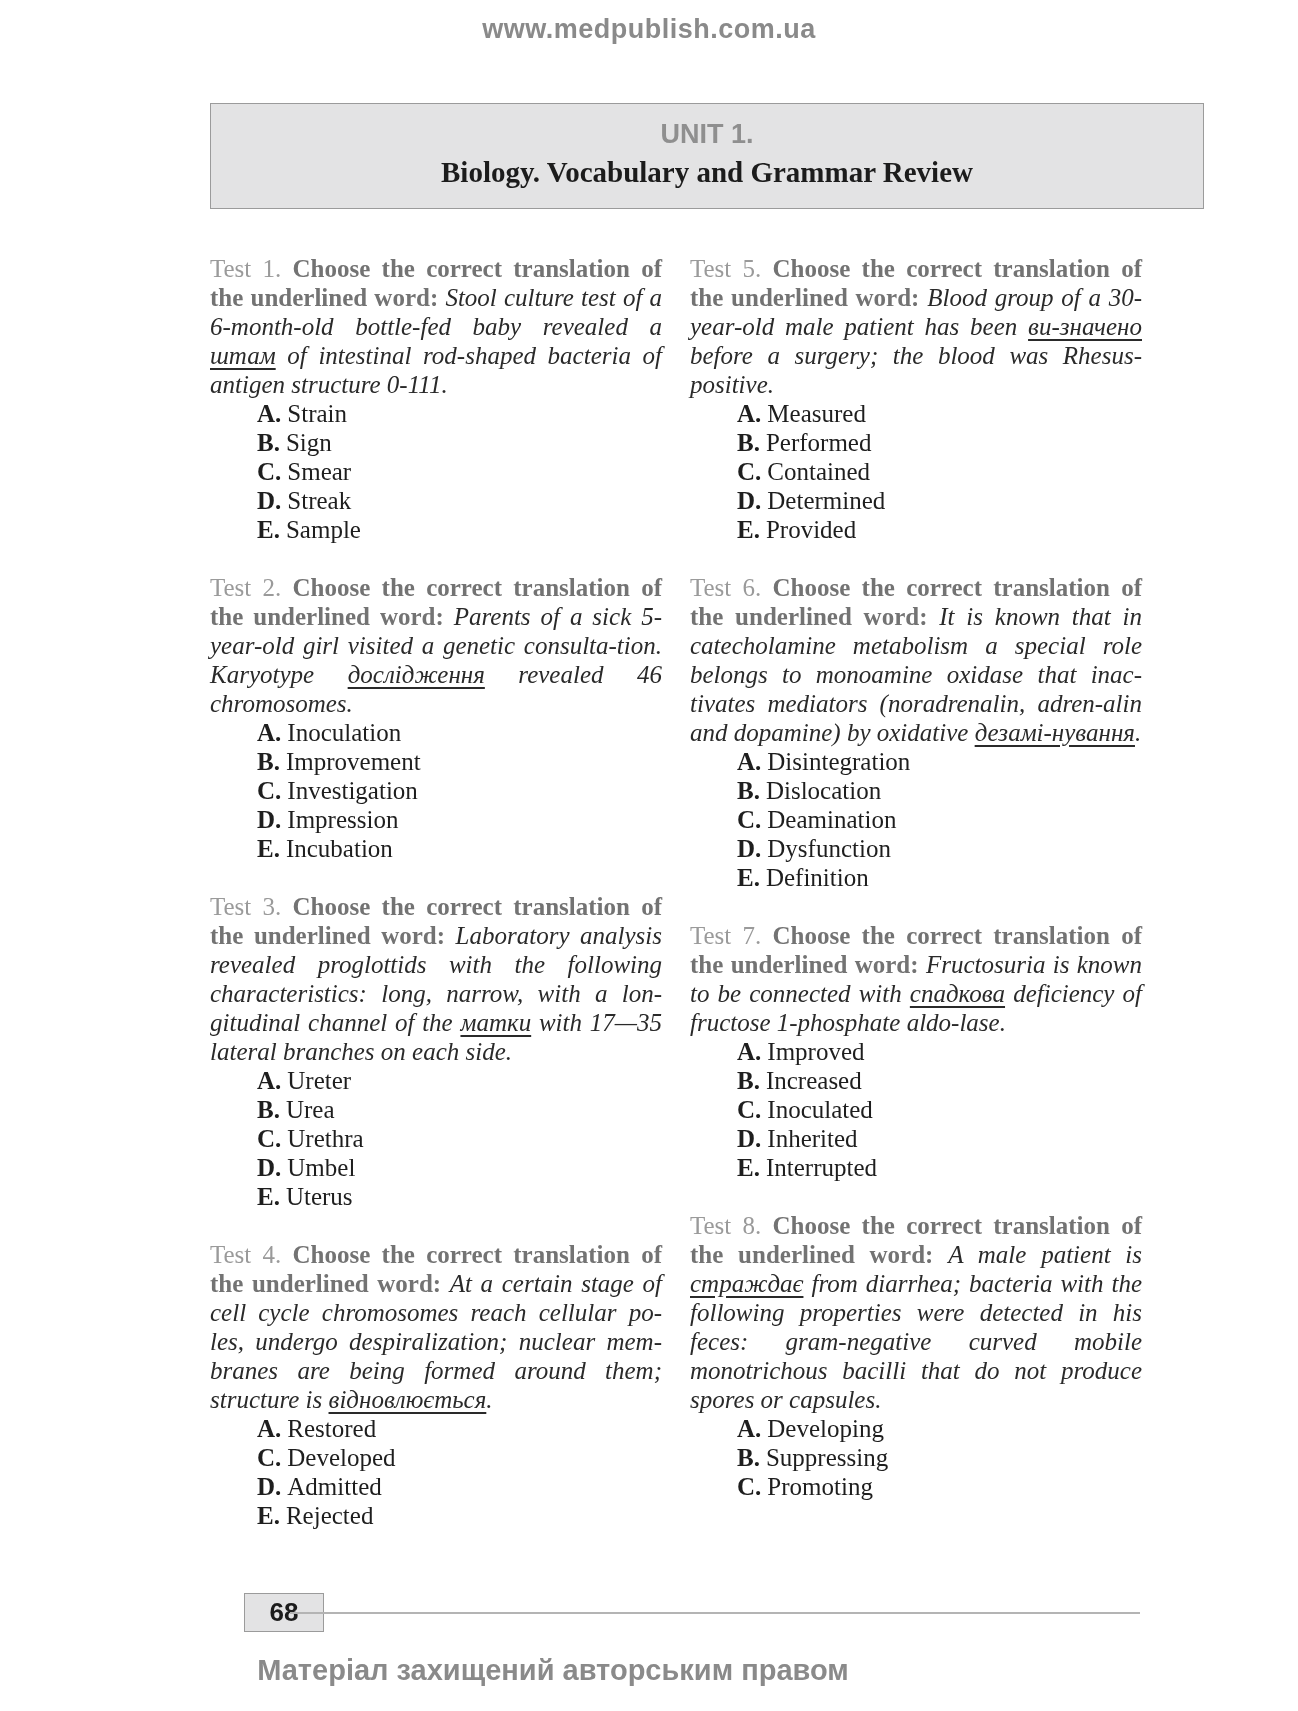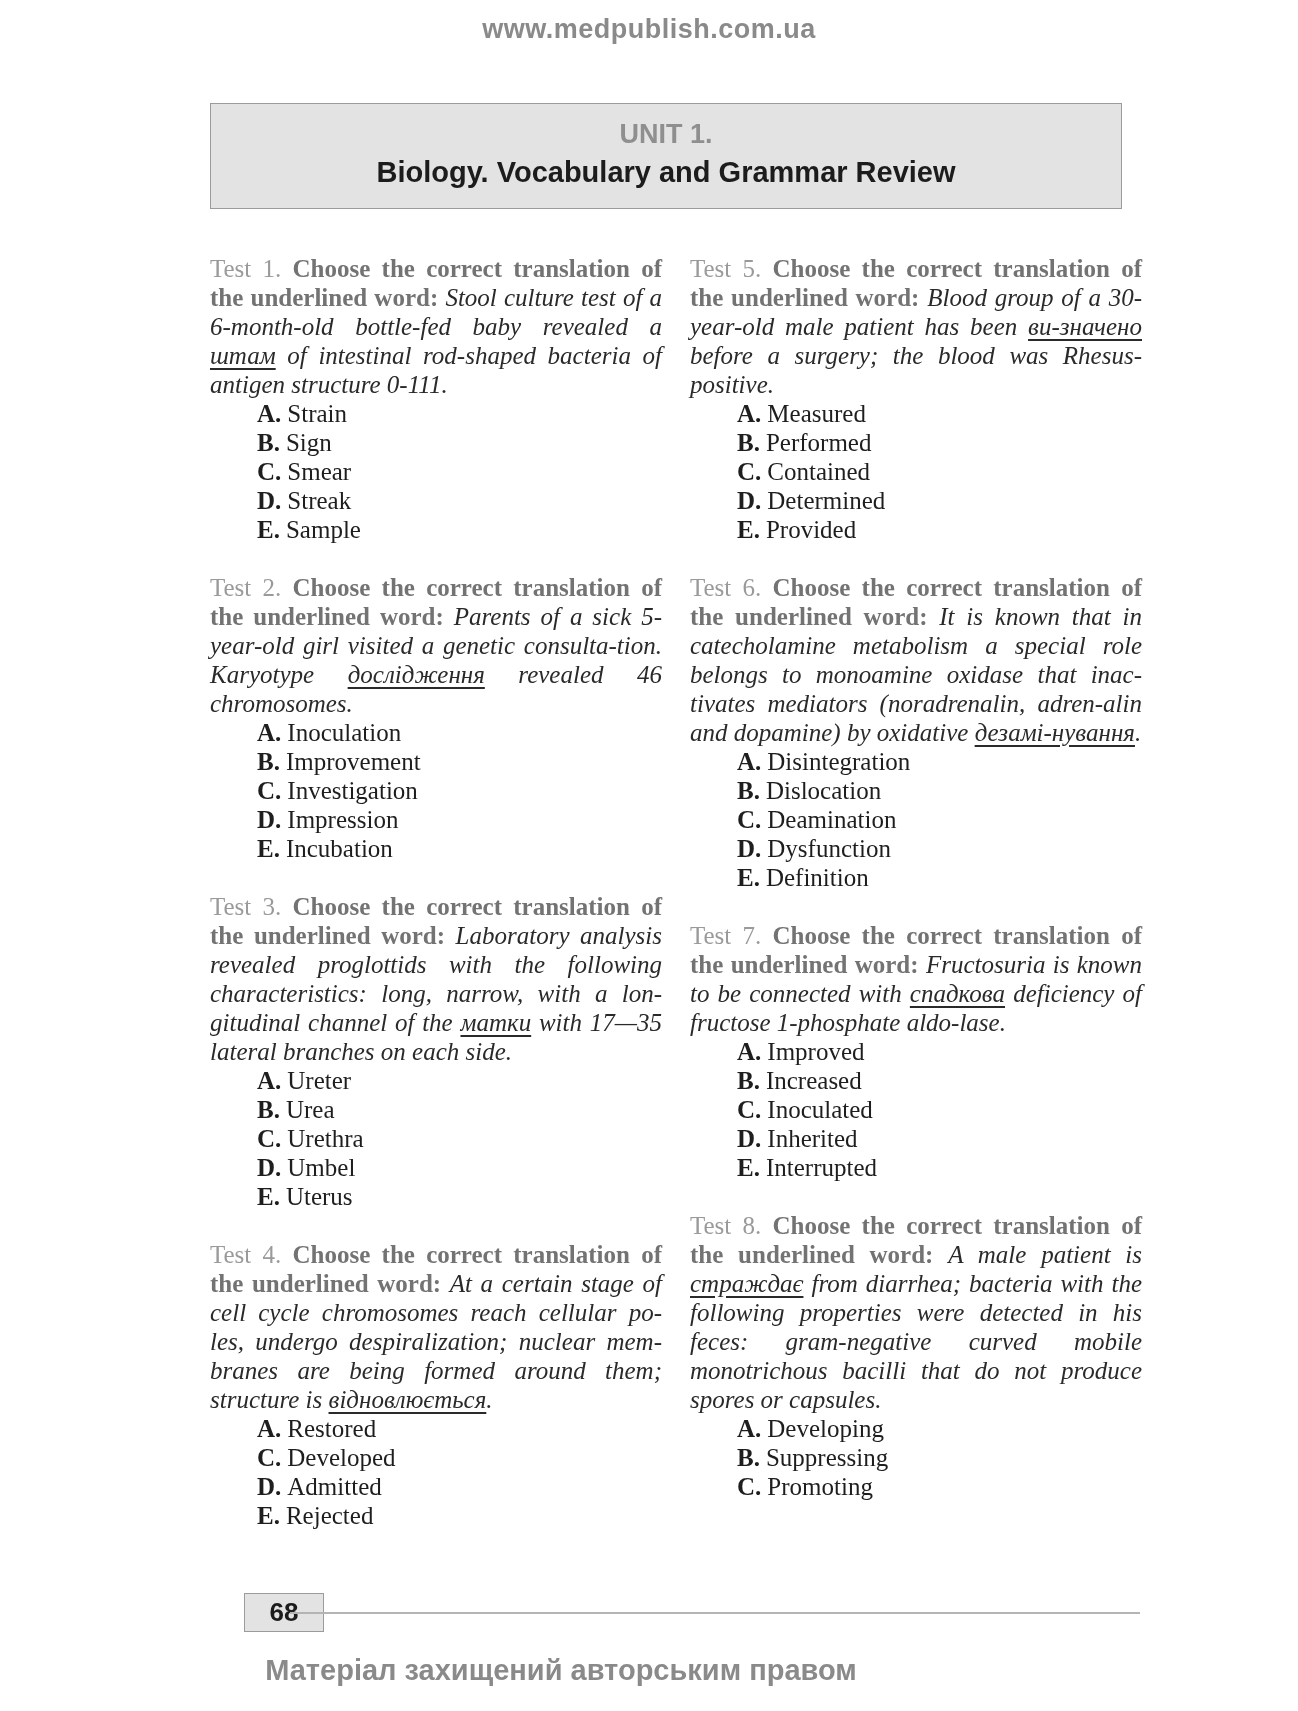--- a/index.html
+++ b/index.html
@@ -7,30 +7,30 @@
       width: 1298px; height: 1711px; background: #ffffff;
       position: relative; overflow: hidden;
       font-family: "Liberation Serif", serif; color: #1e1e1e;
     }
     .site-url {
       position: absolute; top: 14px; left: 0; width: 1298px; text-align: center;
       font-family: "Liberation Sans", sans-serif; font-weight: bold;
       font-size: 27px; color: #8a8a8a; letter-spacing: 0.5px;
     }
     .unit-box {
-      position: absolute; left: 210px; top: 103px; width: 912px; height: 106px;
+      position: absolute; left: 210px; top: 103px; width: 994px; height: 106px;
       background: #e3e3e4; border: 1.5px solid #9b9b9b; box-sizing: border-box;
       text-align: center;
     }
     .unit-number {
       margin-top: 12px; font-family: "Liberation Sans", sans-serif; font-weight: bold;
       font-size: 27px; color: #8f8f8f; line-height: 36px;
     }
     .unit-title {
-      font-family: Liberation Sans, sans-serif; font-weight: bold;
+      font-family: Liberation Serif, serif; font-weight: bold;
       font-size: 29px; color: #1c1c1c; line-height: 40px;
     }
     .column { position: absolute; top: 254px; width: 452px; }
     .col-left { left: 210px; }
     .col-right { left: 690px; }
     .test { margin-bottom: 29px; }
     .stem {
       font-size: 25px; line-height: 29px; text-align: justify;
       hyphens: manual;
     }
@@ -45,21 +45,21 @@
       position: absolute; left: 210px; top: 1593px; width: 80px; height: 39px;
       background: #e3e3e4; border: 1.5px solid #9b9b9b; box-sizing: border-box;
       font-family: "Liberation Sans", sans-serif; font-weight: bold; font-size: 26px;
       text-align: center; line-height: 36px; color: #1c1c1c; margin-left: 34px;
     }
     .page-rule {
       position: absolute; left: 290px; top: 1612px; width: 850px; height: 0;
       border-top: 2px solid #b4b4b4;
     }
     .copyright {
-      position: absolute; top: 1654px; left: 17px; width: 1088px; text-align: center;
+      position: absolute; top: 1654px; left: 9px; width: 1088px; text-align: center;
       font-family: "Liberation Sans", sans-serif; font-weight: bold;
       font-size: 29px; color: #8a8a8a;
     }
   </style>
 </head>
 <body>
 
 <div class="site-url">www.medpublish.com.ua</div>
 
 <div class="unit-box">

